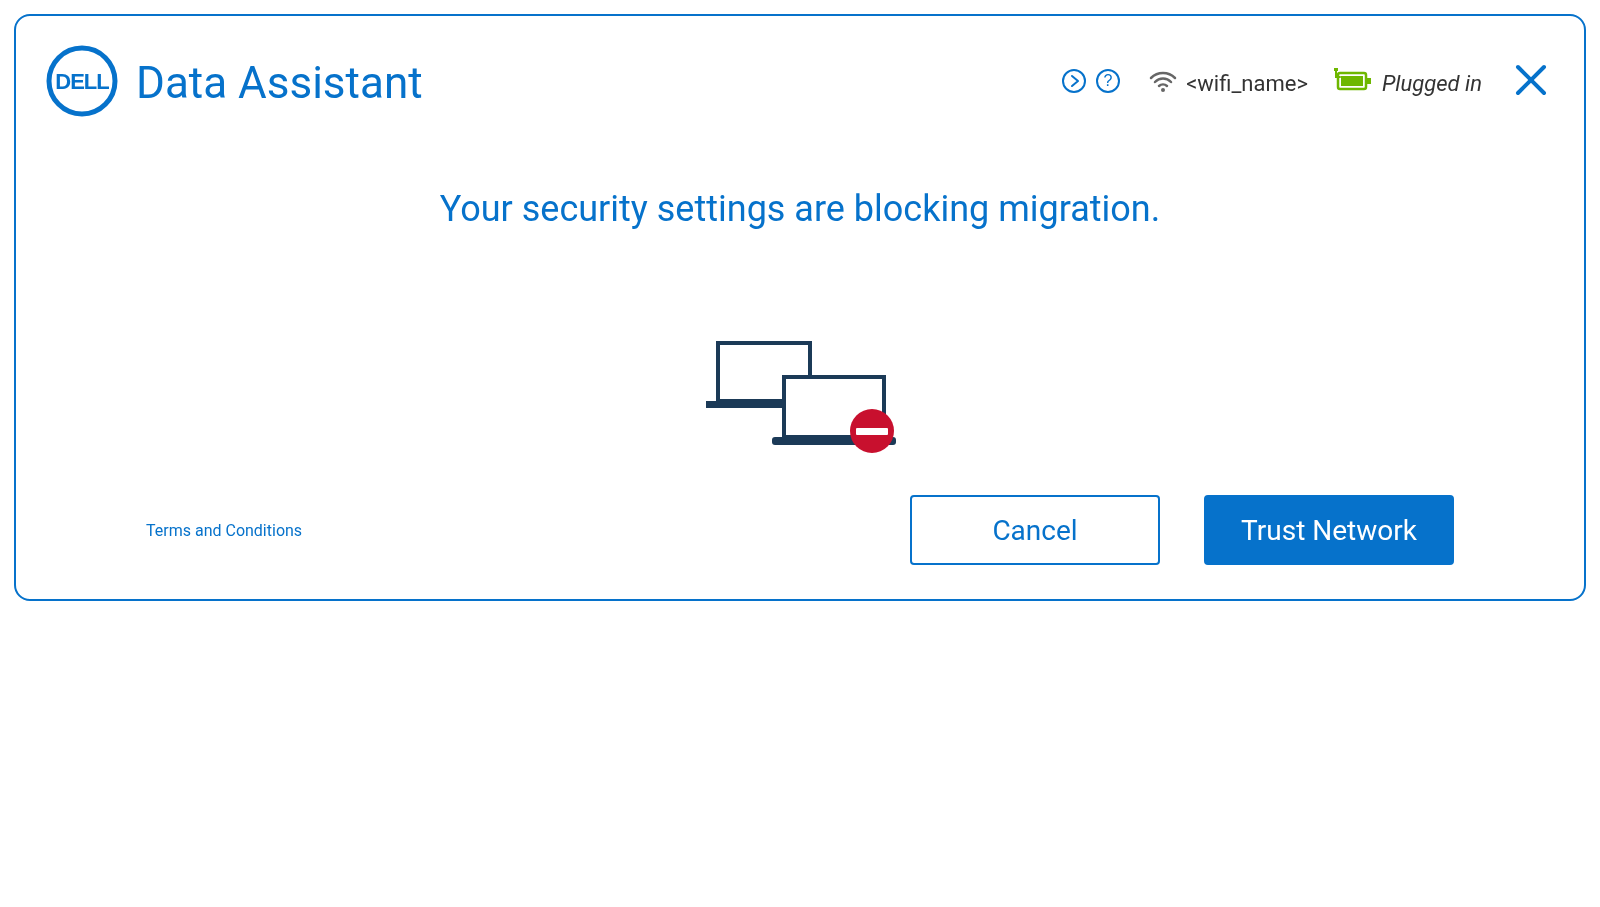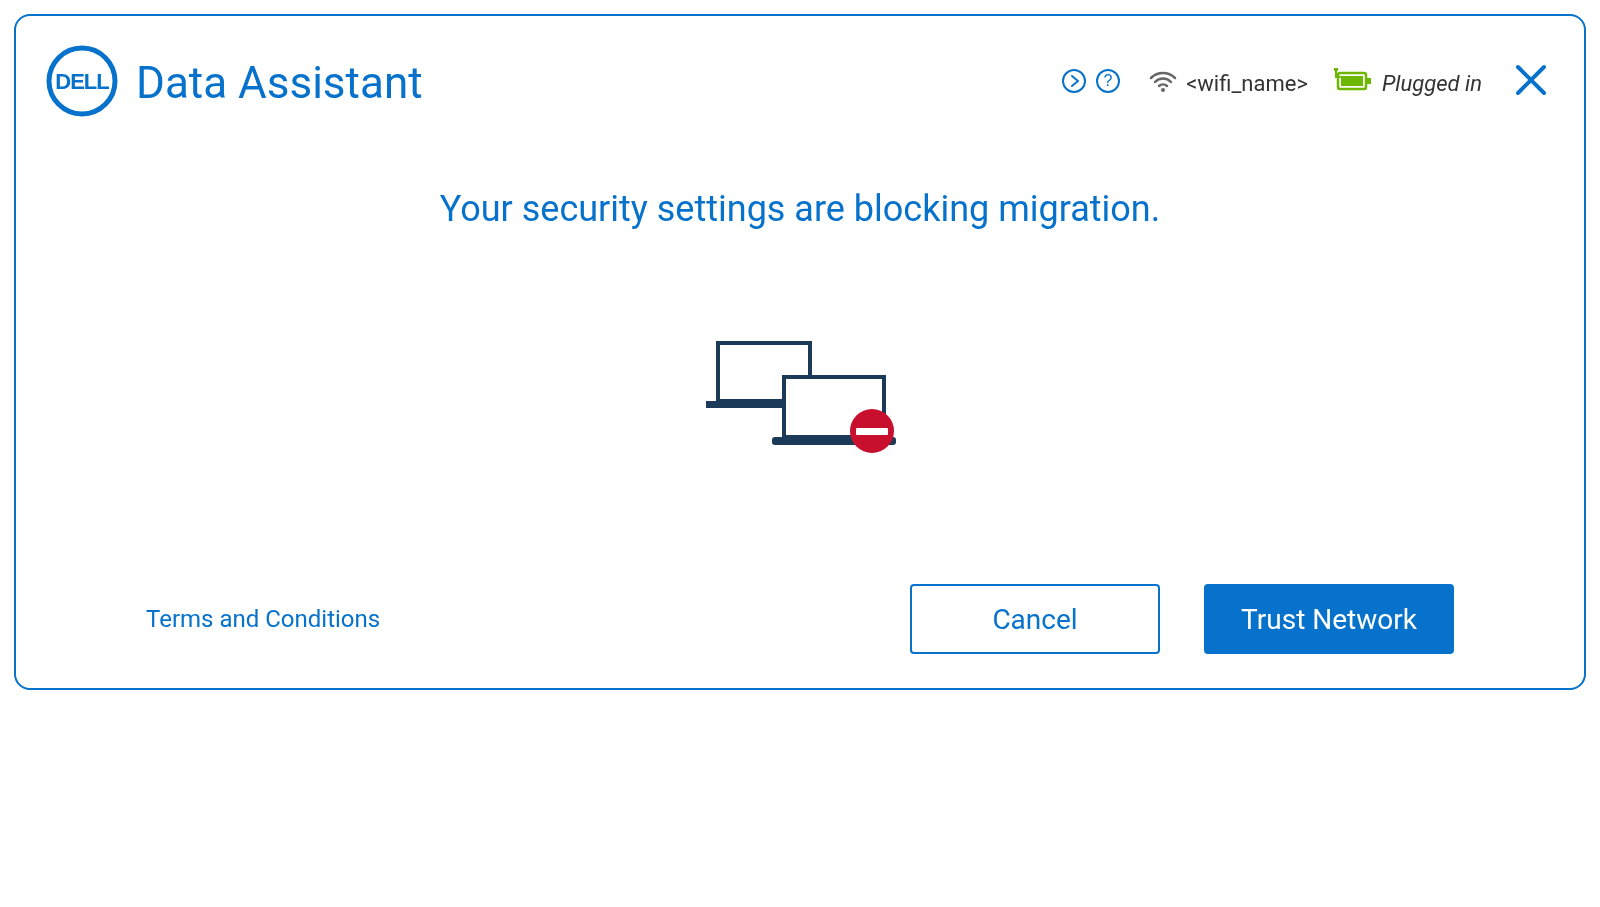--- a/index.html
+++ b/index.html
@@ -14,21 +14,21 @@
     padding: 0;
     width: 1600px;
     height: 907px;
     background: #fff;
     font-family: "Segoe UI", Roboto, Arial, sans-serif;
   }
   .window {
     box-sizing: border-box;
     margin: 14px;
     width: 1572px;
-    height: 676px;
+    height: 587px;
     border: 2px solid var(--blue);
     border-radius: 16px;
     background: #fff;
     position: relative;
     display: flex;
     flex-direction: column;
   }
   .titlebar {
     display: flex;
     align-items: center;
@@ -115,21 +115,21 @@
     position: absolute;
     left: 0;
     right: 0;
     bottom: 34px;
     display: flex;
     align-items: center;
     padding: 0 130px 0 130px;
   }
   .terms-link {
     color: var(--blue);
-    font-size: 24px;
+    font-size: 16px;
     cursor: pointer;
   }
   .footer-buttons {
     margin-left: auto;
     display: flex;
     gap: 44px;
   }
   .btn {
     min-width: 250px;
     height: 70px;

